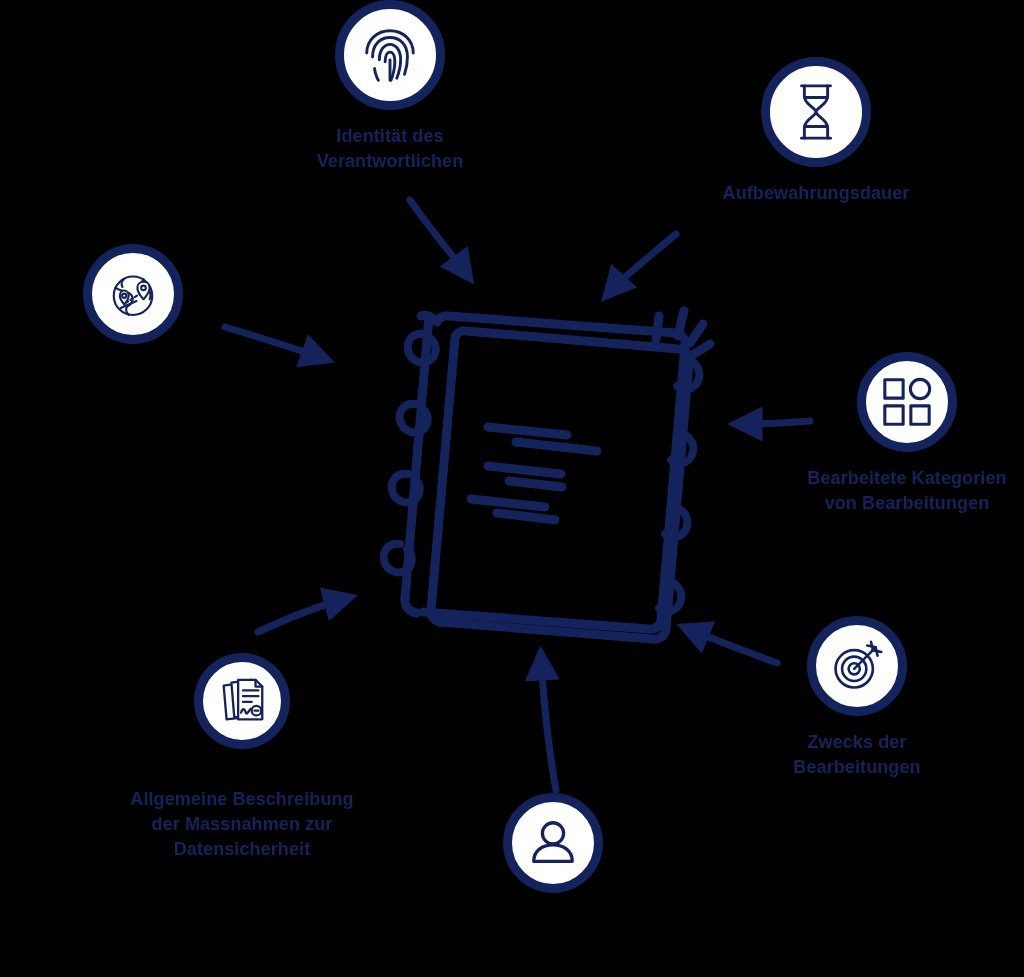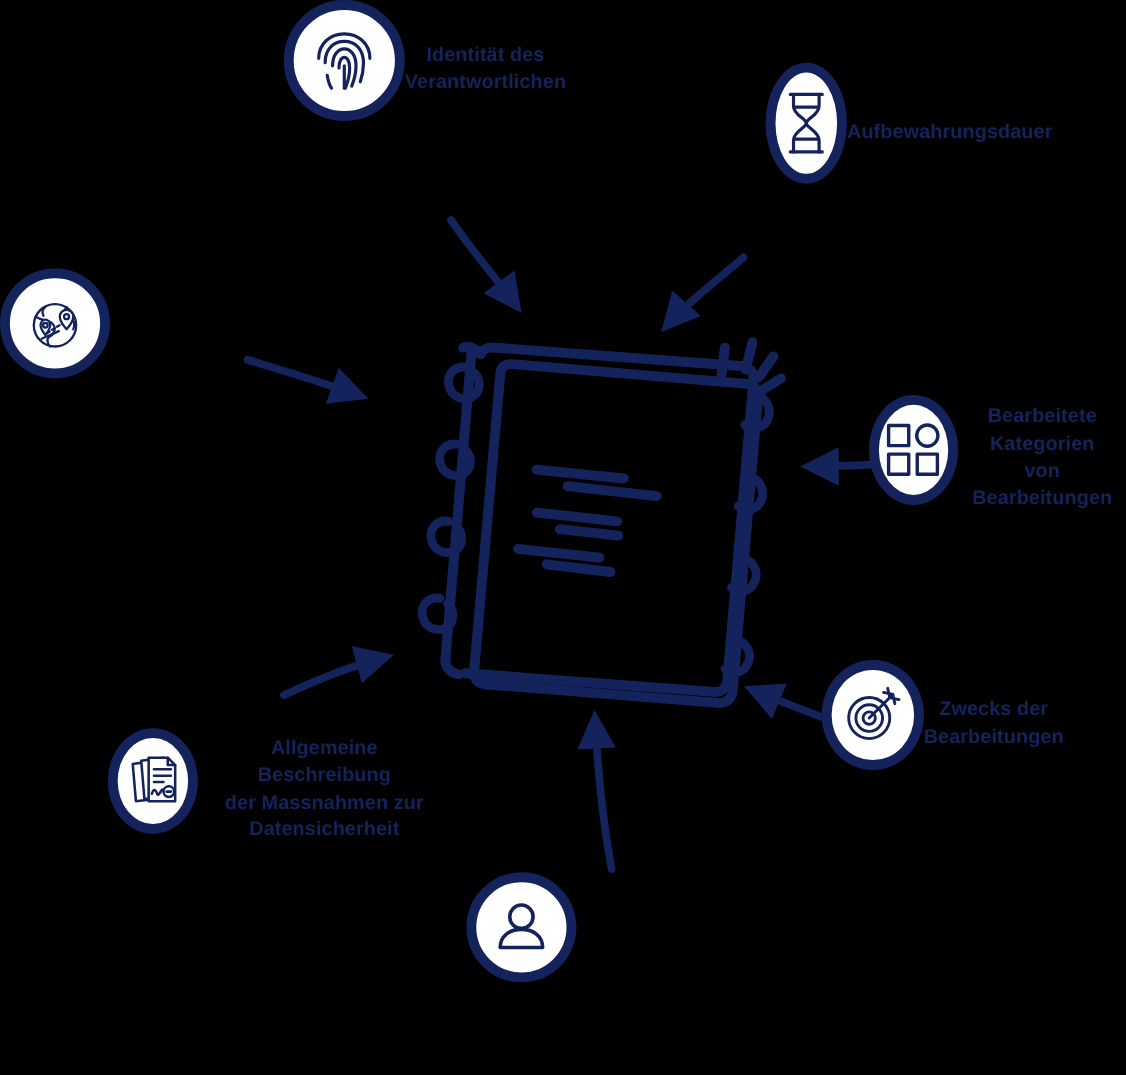--- a/index.html
+++ b/index.html
@@ -13,21 +13,21 @@
   #stage {
     position: relative;
     width: 1024px;
     height: 977px;
     background: #000000;
     overflow: hidden;
   }
   .node {
     position: absolute;
     display: flex;
-    flex-direction: row;
+    flex-direction: column;
     align-items: center;
   }
   .badge {
     border-radius: 50%;
     background: #ffffff;
     border: 9px solid #14235c;
     box-sizing: border-box;
     display: flex;
     align-items: center;
     justify-content: center;
@@ -48,21 +48,21 @@
     left: 0; top: 0;
     width: 1024px;
     height: 977px;
     pointer-events: none;
   }
   
   #node-identity   { left: 258px; top: 0px;   width: 264px; }
   #node-retention  { left: 696px; top: 57px;  width: 240px; }
   #node-abroad     { left: 0px;   top: 244px; width: 266px; }
   #node-categories { left: 790px; top: 352px; width: 234px; }
-  #node-purposes   { left: 747px; top: 600px; width: 220px; }
+  #node-purposes   { left: 747px; top: 616px; width: 220px; }
   #node-recipients { left: 424px; top: 793px; width: 258px; }
   #node-measures   { left: 98px;  top: 653px; width: 288px; gap: 24px; }
 </style>
 </head>
 <body>
 
 <div id="stage">
 
   <svg class="center-layer" viewBox="0 0 1024 977" width="1024" height="977" aria-hidden="true">
     <g fill="none" stroke="#14235c" stroke-linecap="round" stroke-linejoin="round">

